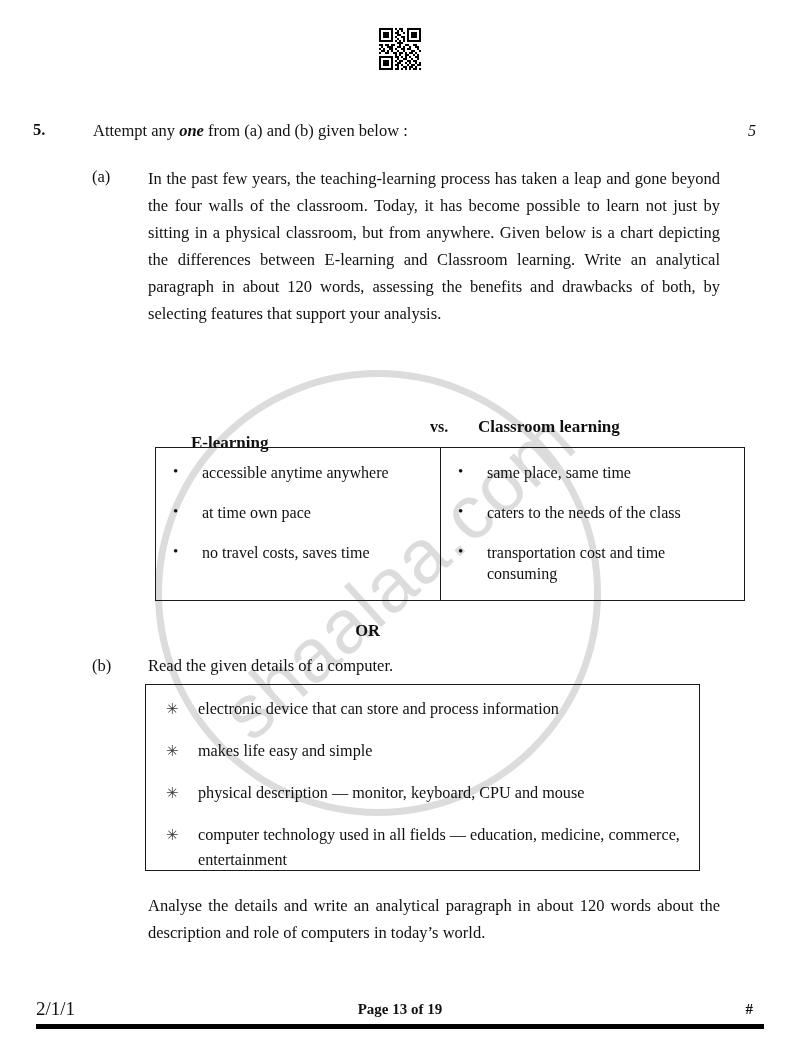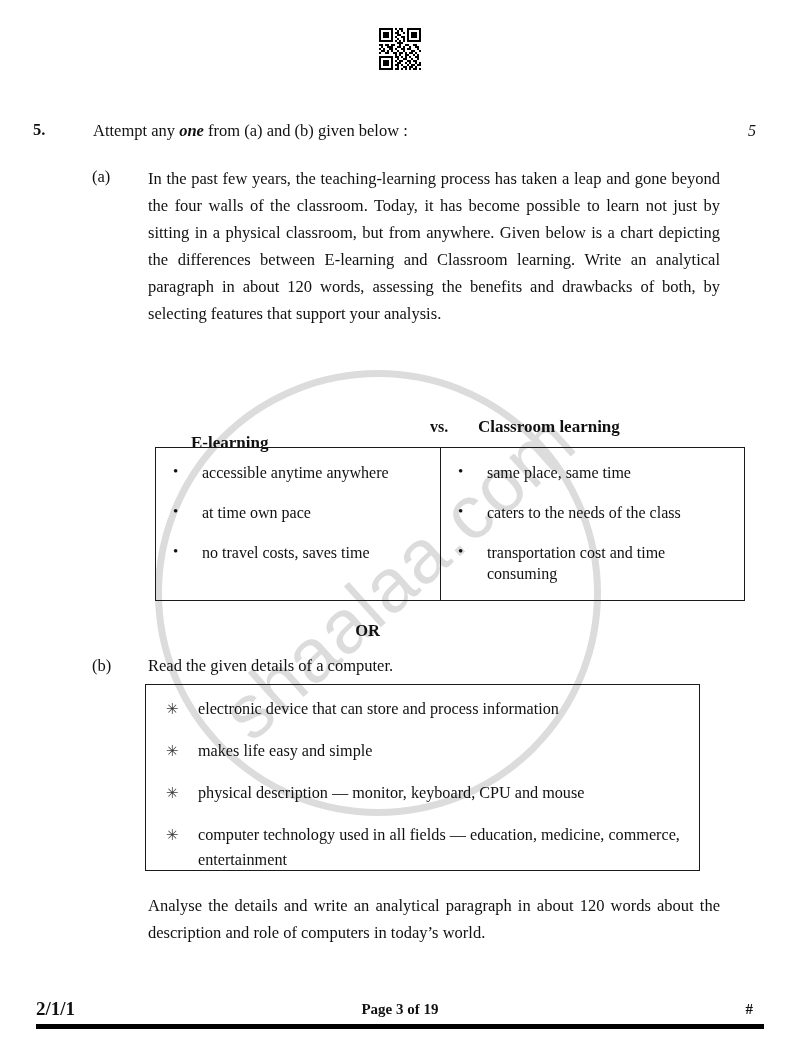--- a/index.html
+++ b/index.html
@@ -254,21 +254,21 @@
   }
   #footer .row {
     position: relative;
     height: 24px;
   }
   #footer .f-left {
     position: absolute;
     left: 0;
     top: 0;
     font-size: 19px;
-    font-weight: bold;
+    font-weight: normal;
   }
   #footer .f-center {
     position: absolute;
     left: 0;
     right: 0;
     top: 3px;
     text-align: center;
     font-size: 15px;
     font-weight: bold;
   }
@@ -509,19 +509,19 @@
         <span>computer technology used in all fields — education, medicine, commerce, entertainment</span>
       </li>
     </ul>
   </div>
 
   <div class="body-para" id="para-b-tail">Analyse the details and write an analytical paragraph in about 120 words about the description and role of computers in today’s world.</div>
 
   <div id="footer">
     <div class="row">
       <span class="f-left">2/1/1</span>
-      <span class="f-center">Page 3 of 19</span>
+      <span class="f-center">Page 13 of 19</span>
       <span class="f-right">#</span>
     </div>
     <div class="rule"></div>
   </div>
 
 </div>
 
 </body></html>

